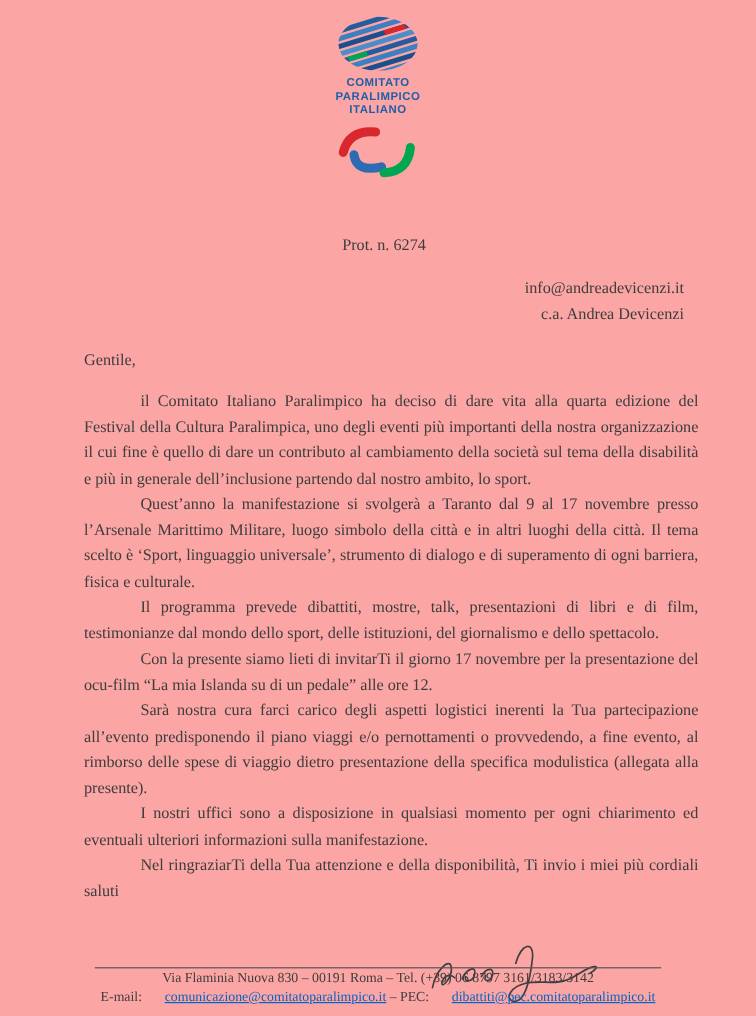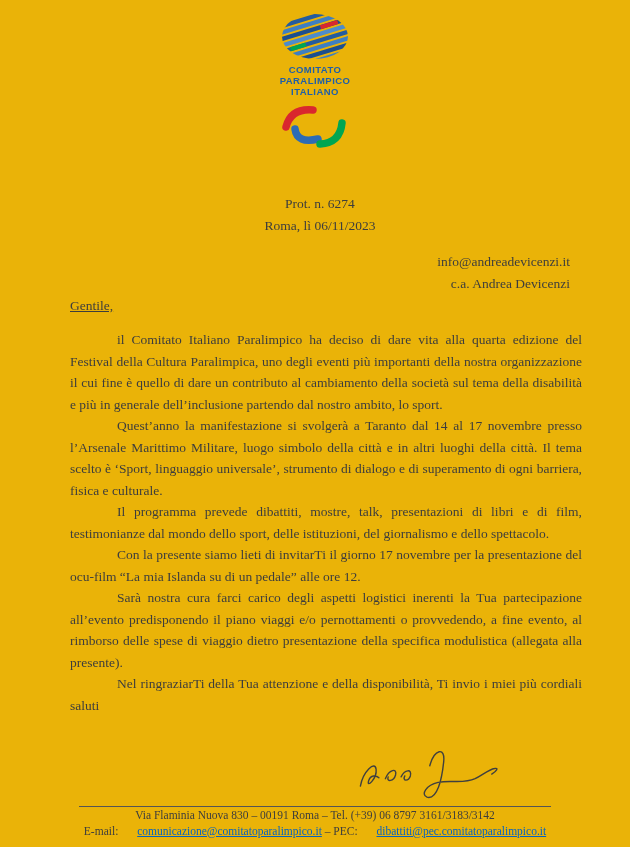--- a/index.html
+++ b/index.html
@@ -1,40 +1,40 @@
 <!DOCTYPE html>
 <html><head>
 <meta charset="utf-8">
 <style>
   html,body{margin:0;padding:0;background:#ffffff;}
   .page{
     position:relative;
     width:630px;height:847px;
-    background:#eab308;
+    background:#fca5a5;
     font-family:"Liberation Serif", serif;
     color:#3d3d3d;
     overflow:hidden;
   }
   
   .logo-block{ text-align:center; padding-top:13px; }
   .logo-globe{ display:block; margin:0 auto; }
   .org-name{
     margin-top:4px;
     font-family:"Liberation Sans", sans-serif;
     font-weight:bold;
     font-size:9.5px;
     line-height:11px;
     letter-spacing:.45px;
     color:#1F5FA9;
   }
   .agitos{ display:block; margin:6px auto 0; }
   
   .meta{ margin:44px 60px 0 70px; font-size:13.5px; line-height:22px;text-align:center; }
   .recipient{ margin:14px 60px 0 0; text-align:right; font-size:13.5px; line-height:22px; }
-  .salutation{ margin:0 60px 0 70px; font-size:13.5px; line-height:22px;text-decoration:underline; }
+  .salutation{ margin:16px 60px 0 70px; font-size:13.5px; line-height:22px; }
   
   .body-text{ margin:12px 48px 0 70px; }
   .body-text p{
     margin:0;
     font-size:13.5px;
     line-height:21.5px;
     text-align:justify;
     text-indent:47px;
   }
   
@@ -94,36 +94,36 @@
     </div>
     <svg class="agitos" width="74" height="46" viewBox="0 0 74 46">
       <path d="M8,24 Q13,5 35,7" stroke="#D9272E" stroke-width="7.5" fill="none" stroke-linecap="round"></path>
       <path d="M17,26 Q19,41 40,36" stroke="#2D6CB5" stroke-width="7.5" fill="none" stroke-linecap="round"></path>
       <path d="M42,41 Q62,40 64,20" stroke="#00A651" stroke-width="7.5" fill="none" stroke-linecap="round"></path>
     </svg>
   </div>
 
   <div class="meta">
     <div>Prot. n. 6274</div>
-    <div>Roma, lì 06/11/2023</div>
   </div>
 
   <div class="recipient">
     <div>info@andreadevicenzi.it</div>
     <div>c.a. Andrea Devicenzi</div>
   </div>
 
   <div class="salutation">Gentile,</div>
 
   <div class="body-text">
     <p>il Comitato Italiano Paralimpico ha deciso di dare vita alla quarta edizione del Festival della Cultura Paralimpica, uno degli eventi più importanti della nostra organizzazione il cui fine è quello di dare un contributo al cambiamento della società sul tema della disabilità e più in generale dell’inclusione partendo dal nostro ambito, lo sport.</p>
-    <p>Quest’anno la manifestazione si svolgerà a Taranto dal 14 al 17 novembre presso l’Arsenale Marittimo Militare, luogo simbolo della città e in altri luoghi della città. Il tema scelto è ‘Sport, linguaggio universale’, strumento di dialogo e di superamento di ogni barriera, fisica e culturale.</p>
+    <p>Quest’anno la manifestazione si svolgerà a Taranto dal 9 al 17 novembre presso l’Arsenale Marittimo Militare, luogo simbolo della città e in altri luoghi della città. Il tema scelto è ‘Sport, linguaggio universale’, strumento di dialogo e di superamento di ogni barriera, fisica e culturale.</p>
     <p>Il programma prevede dibattiti, mostre, talk, presentazioni di libri e di film, testimonianze dal mondo dello sport, delle istituzioni, del giornalismo e dello spettacolo.</p>
     <p>Con la presente siamo lieti di invitarTi il giorno 17 novembre per la presentazione del ocu-film “La mia Islanda su di un pedale” alle ore 12.</p>
     <p>Sarà nostra cura farci carico degli aspetti logistici inerenti la Tua partecipazione all’evento predisponendo il piano viaggi e/o pernottamenti o provvedendo, a fine evento, al rimborso delle spese di viaggio dietro presentazione della specifica modulistica (allegata alla presente).</p>
+    <p>I nostri uffici sono a disposizione in qualsiasi momento per ogni chiarimento ed eventuali ulteriori informazioni sulla manifestazione.</p>
     <p>Nel ringraziarTi della Tua attenzione e della disponibilità, Ti invio i miei più cordiali saluti</p>
   </div>
 
   <div class="signature">
     <svg width="158" height="74" viewBox="0 0 170 80">
       <g stroke="#3f3f3f" stroke-width="1.5" fill="none" stroke-linecap="round" stroke-linejoin="round">
         <path d="M13,52 C16,36 29,24 30,34 C31,44 19,55 22,46 C24,40 30,40 33,43"></path>
         <path d="M40,44 C44,34 53,32 51,40 C49,47 41,48 43,42"></path>
         <path d="M57,42 C61,34 69,33 67,41 C65,47 58,47 61,41"></path>
         <path d="M88,30 C93,12 105,9 103,26 C101,45 96,67 85,64 C78,61 84,51 97,48 C111,45 124,50 137,44 C145,40 152,34 158,33 C163,32 160,36 155,39"></path>

